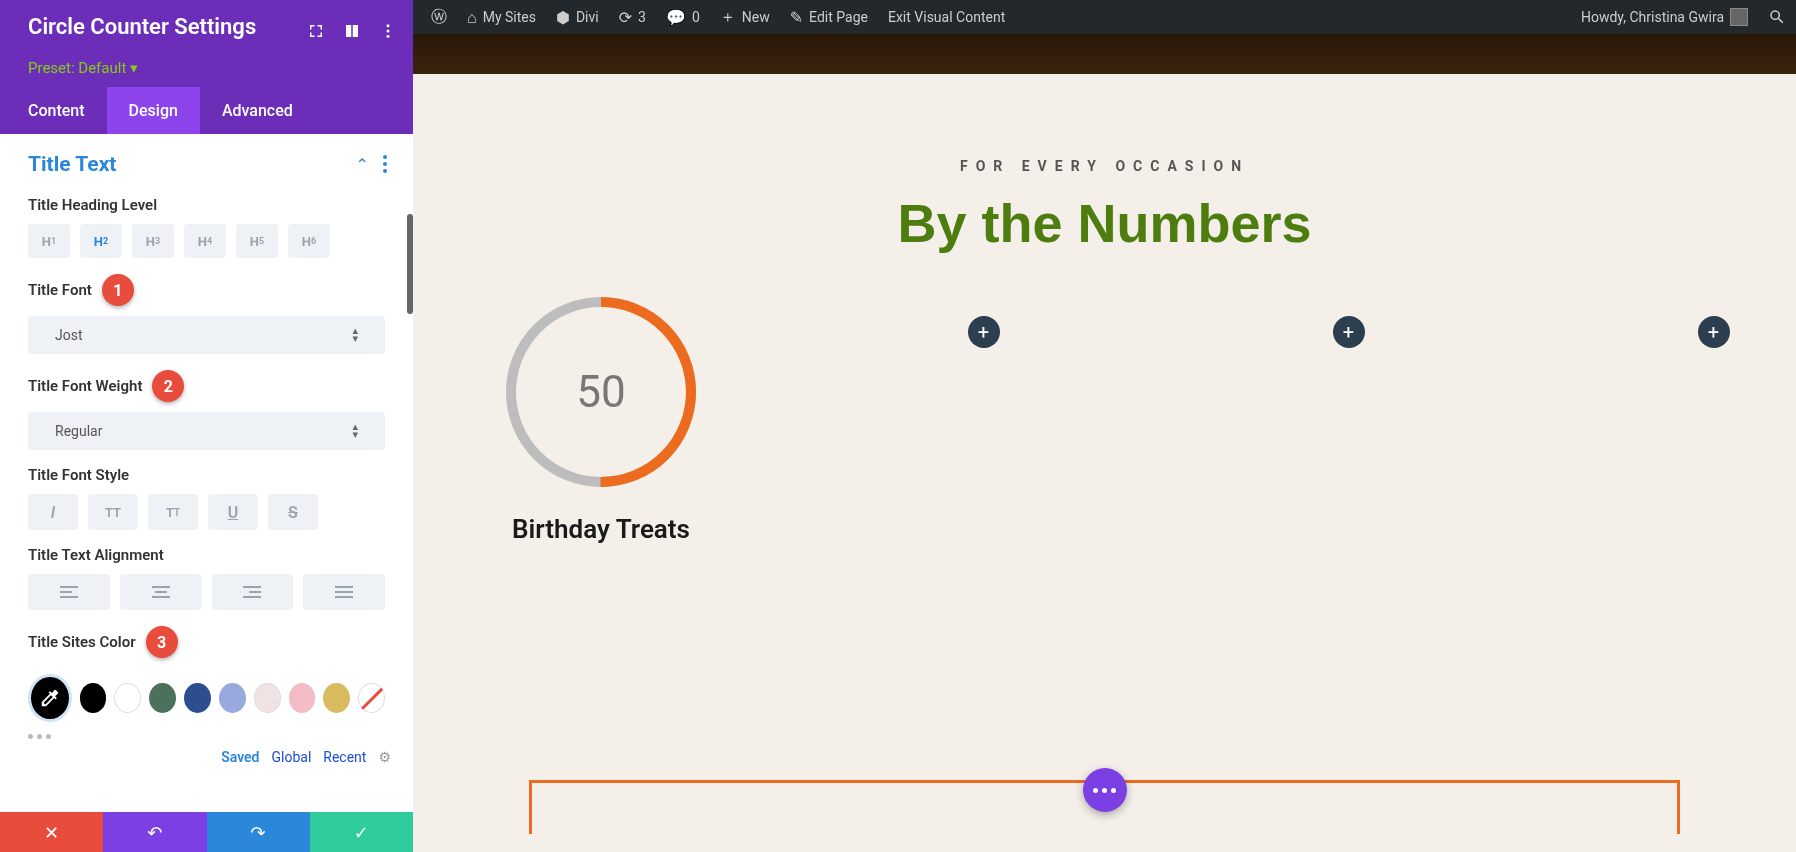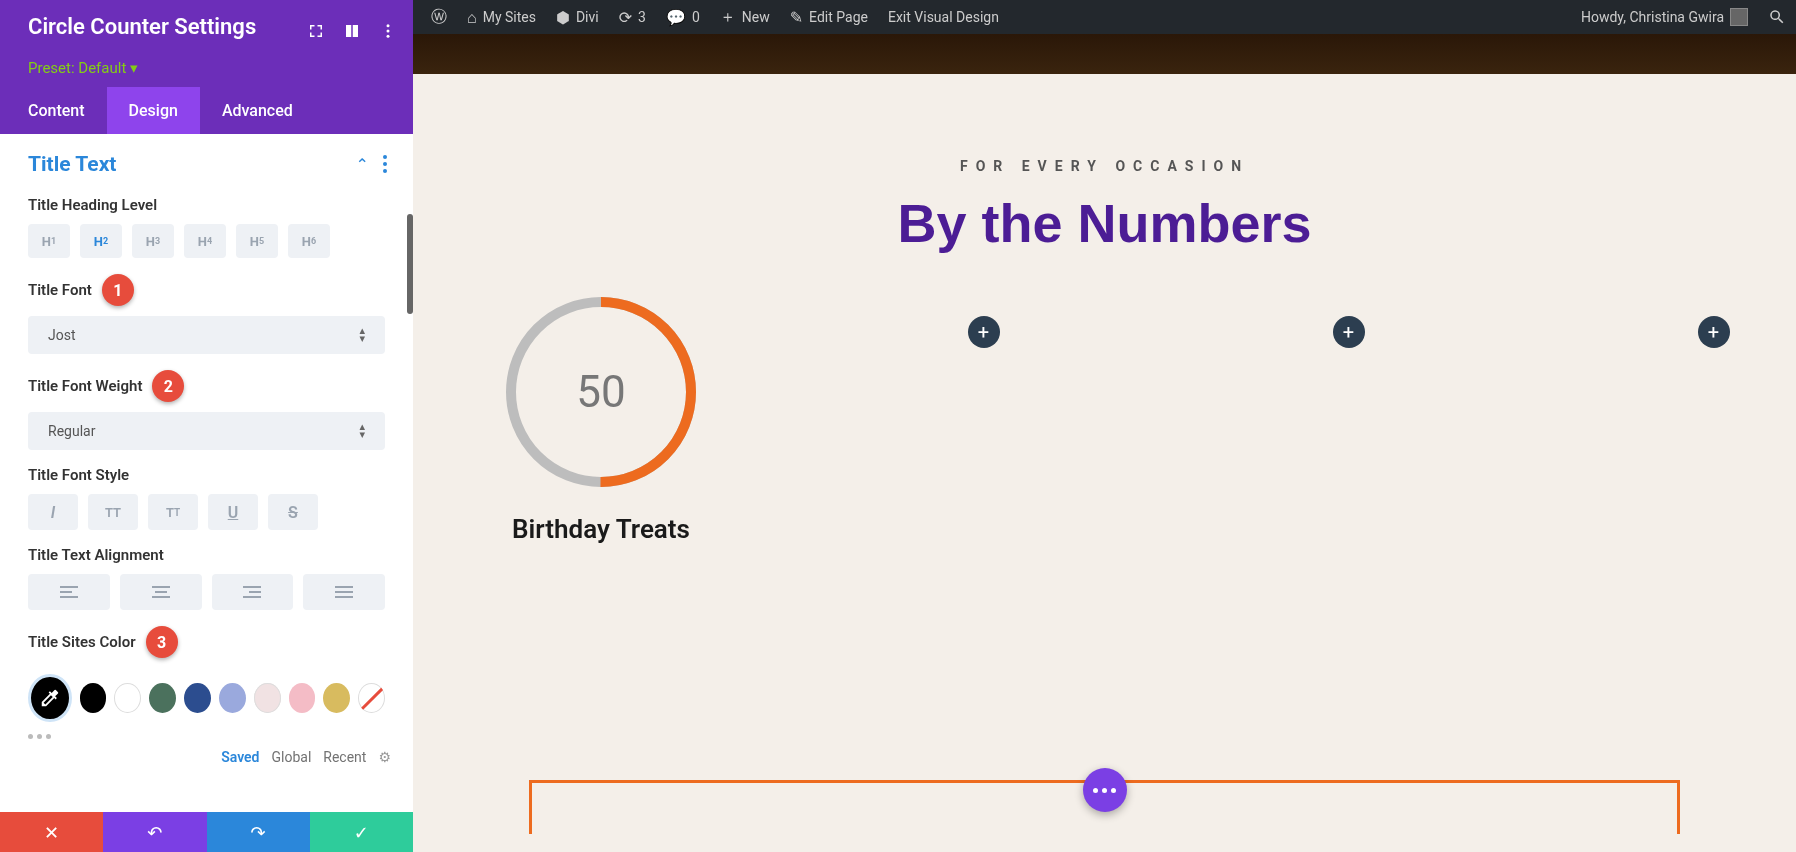--- a/index.html
+++ b/index.html
@@ -41,21 +41,21 @@
   .dots-v span { width:4px; height:4px; background:#2b87da; border-radius:50%; }
 
   .field-group { padding:10px 28px 6px 28px; }
   .field-label { font-size:15px; color:#333; font-weight:600; margin-bottom:10px; display:flex; align-items:center; gap:10px; }
 
   .heading-levels,.font-styles,.aligns { display:flex; gap:10px; }
   .hbtn { width:42px; height:34px; background:#eef1f5; border-radius:4px; display:flex; align-items:center; justify-content:center; font-size:13px; font-weight:700; color:#9aa4b0; cursor:pointer; }
   .hbtn sub { font-size:9px; font-weight:700; }
   .hbtn.active { color:#2b87da; }
 
-  .select-box { background:#eef1f5; border-radius:4px; height:38px; display:flex; align-items:center; padding:0 20px; font-size:14px; color:#555; justify-content:space-between; cursor:pointer; }
+  .select-box { background:#eef1f5; border-radius:4px; height:38px; display:flex; align-items:center; padding:0 27px; font-size:14px; color:#555; justify-content:space-between; cursor:pointer; }
   .sel-arrows { font-size:11px; color:#666; line-height:8px; }
 
   .stylebtn { width:50px; height:36px; background:#eef1f5; border-radius:4px; display:flex; align-items:center; justify-content:center; color:#9aa4b0; font-size:16px; font-weight:600; cursor:pointer; }
   .alignbtn { width:82px; height:36px; background:#eef1f5; border-radius:4px; display:flex; align-items:center; justify-content:center; cursor:pointer; }
   .align-lines { display:flex; flex-direction:column; gap:3px; }
   .align-lines span { height:2px; background:#9aa4b0; display:block; }
   .al-l span:nth-child(1){width:18px}.al-l span:nth-child(2){width:12px}.al-l span:nth-child(3){width:18px}
   .al-c span{width:18px}.al-c span:nth-child(2){width:12px;margin:0 auto}
   .al-c { align-items:center; }
   .al-r span:nth-child(1){width:18px}.al-r span:nth-child(2){width:12px;margin-left:auto}.al-r span:nth-child(3){width:18px}
@@ -67,32 +67,32 @@
   .picker svg { fill:#fff; width:22px; height:22px; }
   .swatch-outline { box-shadow: inset 0 0 0 1px #ddd; }
   .swatch-strike { background:#fff; position:relative; overflow:hidden; box-shadow: inset 0 0 0 1px #ddd; }
   .swatch-strike::after { content:""; position:absolute; left:-4px; right:-4px; top:50%; height:3px; background:#e74c3c; transform:rotate(-45deg); }
   .moredots { display:flex; gap:4px; padding:6px 0 0 28px; }
   .moredots span{ width:5px; height:5px; background:#bbb; border-radius:50%; }
 
   .annot { width:32px; height:32px; border-radius:50%; background:#e74c3c; color:#fff; font-weight:700; display:flex; align-items:center; justify-content:center; font-size:16px; box-shadow:0 2px 4px rgba(0,0,0,.3); }
 
   .sb-footer1 { display:flex; justify-content:flex-end; gap:12px; padding:10px 22px; font-size:14px; }
-  .ft-link { color:#737373; cursor:pointer; }
+  .ft-link { color:#1d4ed8; cursor:pointer; }
   .ft-link.saved { color:#2b87da; font-weight:600; }
   .ft-gear { color:#999; }
 
   .sb-footer2 { display:flex; height:40px; }
   .ftbtn { flex:1; display:flex; align-items:center; justify-content:center; color:#fff; font-size:18px; cursor:pointer; }
   .ftbtn.close{background:#e74c3c}.ftbtn.undo{background:#7b3fe4}.ftbtn.redo{background:#2b87da}.ftbtn.save{background:#2ecc9b}
 
   
   .canvas { position:absolute; top:74px; left:413px; right:0; bottom:0; background:#f4efe9; overflow:hidden; }
   .subtitle { text-align:center; margin-top:84px; letter-spacing:8px; font-size:14px; font-weight:700; color:#555; }
-  .bigtitle { text-align:center; font-size:54px; font-weight:700; color:#4c1d95; margin-top:18px; font-family: "Segoe UI", sans-serif; }
+  .bigtitle { text-align:center; font-size:54px; font-weight:700; color:#4d7c0f; margin-top:18px; font-family: "Segoe UI", sans-serif; }
   .counters { display:flex; gap:200px; justify-content:flex-start; padding-left:88px; margin-top:38px; align-items:flex-start; }
   .counter { display:flex; flex-direction:column; align-items:center; }
   .circle-wrap { position:relative; width:200px; height:200px; }
   .circle-svg { transform: rotate(-90deg); }
   .circle-num { position:absolute; inset:0; display:flex; align-items:center; justify-content:center; font-size:44px; color:#777; }
   .circle-label { margin-top:22px; font-size:26px; font-weight:600; color:#1a1a1a; }
   .addbtn { width:32px; height:32px; border-radius:50%; background:#2c3e50; color:#fff; display:flex; align-items:center; justify-content:center; font-size:20px; cursor:pointer; margin-top:24px; }
   .placeholder-col { width:200px; display:flex; justify-content:center; }
 
   .section-box { position:absolute; left:116px; right:116px; bottom:18px; height:54px; border:3px solid #ed6b1f; border-bottom:none; }
@@ -125,21 +125,21 @@
       </div>
     <div class="wp-item">
         <span class="wp-icon">＋</span>
         <span>New</span>
       </div>
     <div class="wp-item">
         <span class="wp-icon">✎</span>
         <span>Edit Page</span>
       </div>
     <div class="wp-item">
-        <span>Exit Visual Design</span>
+        <span>Exit Visual Content</span>
       </div>
   </div>
   <div class="wp-right">
     <div class="wp-item">
         <span>Howdy, Christina Gwira</span>
         <span class="wp-avatar"></span>
       </div>
     <div class="wp-search">
       <svg viewBox="0 0 24 24" width="18" height="18" fill="#ccc">
           <path d="M15.5 14h-.79l-.28-.27a6.5 6.5 0 1 0-.7.7l.27.28v.79l5 4.99L20.49 19l-4.99-5zm-6 0A4.5 4.5 0 1 1 14 9.5 4.5 4.5 0 0 1 9.5 14z"></path>

